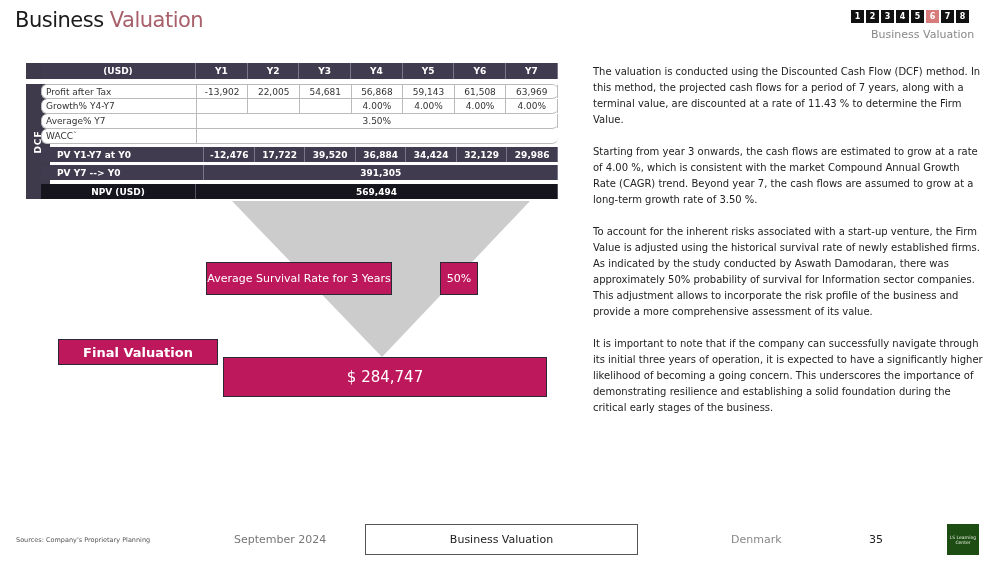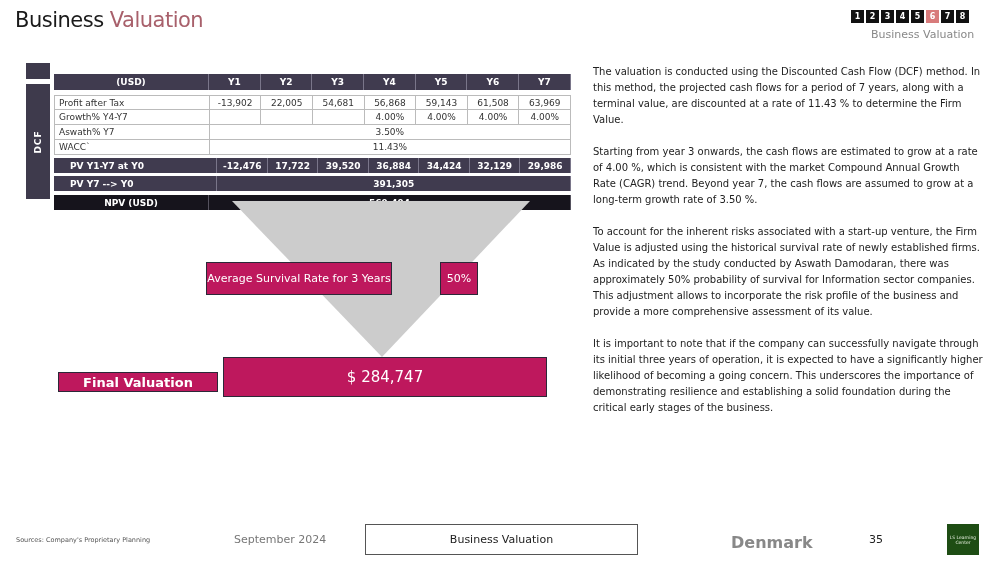--- a/index.html
+++ b/index.html
@@ -14,55 +14,55 @@
              display: flex; align-items: center; justify-content: center; }
   .nav .pg.active { background: #d87b7b; }
   .nav-sub { position: absolute; left: 871px; top: 28px; font-size: 11px; color: #888; }
 
   
   .tbl { position: absolute; left: 26px; top: 63px; width: 546px; font-size: 9px; }
   .dcf-side { position: absolute; left: 0; top: 21px; width: 24px; height: 115px; background: #3e3a4c; color: #fff;
               display: flex; align-items: center; justify-content: center; }
   .dcf-side span { transform: rotate(-90deg); font-size: 9px; font-weight: bold; letter-spacing: 1px; }
   .corner { position: absolute; left: 0; top: 0; width: 24px; height: 16px; background: #3e3a4c; }
-  .row { position: absolute; left: 28px; width: 517px; display: flex; margin-top: 11px; }
+  .row { position: absolute; left: 15px; width: 517px; display: flex; }
   .cell { border-right: 1px solid #bbb; display: flex; align-items: center; justify-content: center; white-space: nowrap; }
   .lab { width: 155px; justify-content: flex-start; padding-left: 4px; }
   .yc { width: 51.7px; }
   .span7 { width: 362px; }
   .hdr { top: 0; height: 16px; background: #403b4f; color: #fff; font-weight: bold; }
   .hdr .cell { border-right: 1px solid #7a768a; }
   .hdr .lab { justify-content: center; padding-left: 0; }
-  .data { height: 15px; background: #fff; color: #333; border-left: 1px solid #bbb; border-bottom: 1px solid #bbb; }
+  .data { height: 15px; background: #fff; color: #333; border-left: 1px solid #bbb; border-bottom: 1px solid #bbb; border-radius: 6px; }
   .data.first { border-top: 1px solid #bbb; }
   .dark { height: 15px; background: #403b4f; color: #fff; font-weight: bold; padding-left: 12px; }
   .dark .cell { border-right: 1px solid #7a768a; }
   .npv { height: 15px; background: #16141c; color: #fff; font-weight: bold; }
   .npv .cell { border-right: 1px solid #55525e; }
   .npv .lab { justify-content: center; padding-left: 0; }
 
   
   .funnel { position: absolute; left: 232px; top: 201px; }
   .box { position: absolute; background: #be185d; color: #fff; display: flex; align-items: center; justify-content: center;
          border: 1px solid #2c2838; }
   .surv-label { left: 206px; top: 262px; width: 186px; height: 33px; font-size: 11px; }
   .surv-val { left: 440px; top: 262px; width: 38px; height: 33px; font-size: 11px; }
-  .final-label { left: 58px; top: 372px; width: 160px; height: 20px; font-size: 13px; font-weight: bold; }
+  .final-label { left: 58px; top: 339px; width: 160px; height: 26px; font-size: 13px; font-weight: bold; }
   .final-val { left: 223px; top: 357px; width: 324px; height: 40px; font-size: 15px; }
 
   
   .text { position: absolute; left: 593px; top: 64px; width: 390px; font-size: 10px; line-height: 16px; color: #222; }
   .text p { margin-bottom: 16px; }
 
   
   .src { position: absolute; left: 16px; top: 536px; font-size: 6.5px; color: #555; }
   .date { position: absolute; left: 190px; top: 533px; font-size: 11px; color: #777; margin-left: 44px; }
   .foot-box { position: absolute; left: 365px; top: 524px; width: 273px; height: 31px; border: 1px solid #555;
               display: flex; align-items: center; justify-content: center; font-size: 11px; color: #222; }
-  .country { position: absolute; left: 731px; top: 533px; font-size: 16px; color: #888; font-weight: bold; }
+  .country { position: absolute; left: 731px; top: 533px; font-size: 11px; color: #888; }
   .pnum { position: absolute; left: 869px; top: 533px; font-size: 11px; color: #222; }
   .logo { position: absolute; left: 947px; top: 524px; width: 32px; height: 31px; background: #1e4d14; color: #e8f0e0;
           font-size: 4.5px; line-height: 5px; display: flex; align-items: center; justify-content: center; text-align: center; }
 </style>
 </head>
 <body>
 
 <div class="title"><span>Business</span> <span class="accent">Valuation</span></div>
 
 <div class="nav">
@@ -110,27 +110,26 @@
     <div class="cell yc"></div>
     <div class="cell yc"></div>
     <div class="cell yc"></div>
     <div class="cell yc">4.00%</div>
     <div class="cell yc">4.00%</div>
     <div class="cell yc">4.00%</div>
     <div class="cell yc">4.00%</div>
   </div>
 
   <div class="row data" style="top:51px;">
-    <div class="cell lab">Aswath% Y7</div>
+    <div class="cell lab">Average% Y7</div>
     <div class="cell span7">3.50%</div>
   </div>
 
   <div class="row data" style="top:66px;">
     <div class="cell lab">WACC`</div>
-    <div class="cell span7">11.43%</div>
   </div>
 
   <div class="row dark" style="top:84px;">
     <div class="cell lab">PV Y1-Y7 at Y0</div>
     <div class="cell yc">-12,476</div>
     <div class="cell yc">17,722</div>
     <div class="cell yc">39,520</div>
     <div class="cell yc">36,884</div>
     <div class="cell yc">34,424</div>
     <div class="cell yc">32,129</div>

